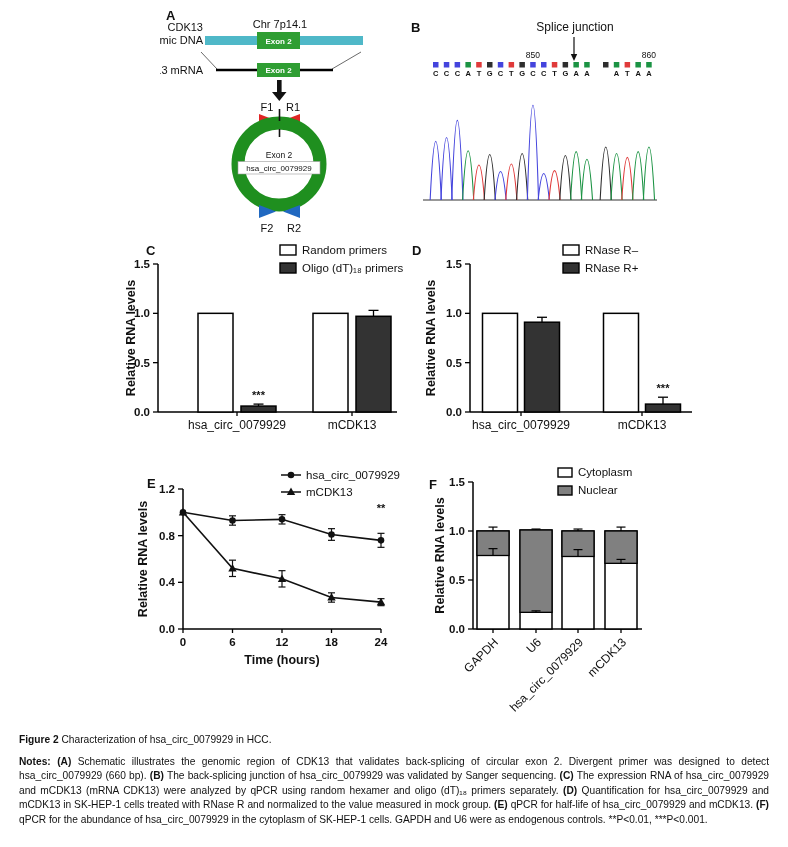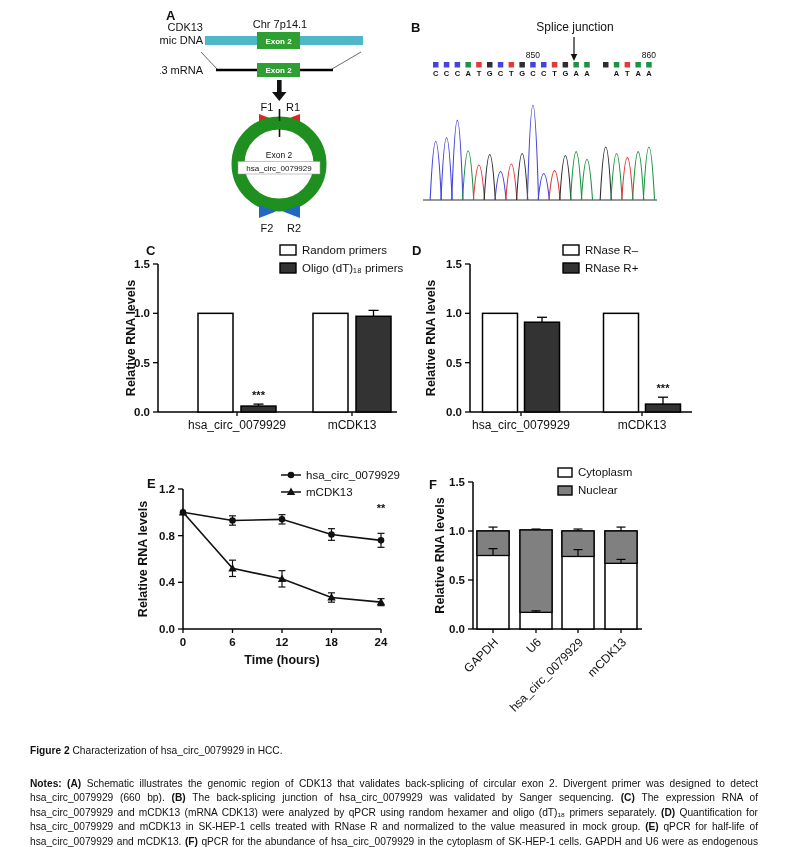--- a/index.html
+++ b/index.html
@@ -14,21 +14,21 @@
   .ann{font-size:12px;}
   .pos{font-size:8.5px;}
   .seq{font-size:7.5px;font-weight:bold;}
   .tick{font-size:11.5px;font-weight:bold;}
   .cat{font-size:12px;}
   .ylab{font-size:12.5px;font-weight:bold;}
   .xlab{font-size:12.5px;font-weight:bold;}
   .leg{font-size:11.5px;}
   .sig{font-size:11px;font-weight:bold;}
   .caption{position:absolute;left:12px;top:726px;width:764px;font-size:10.2px;line-height:1.43;color:#111;text-align:justify;}
-  .caption p{margin:18px;}
+  .caption p{margin:7px;}
   .bold{font-weight:bold;}
 </style>
 </head>
 <body>
 
 <div class="page">
 
   <div class="plabel" style="left:166px;top:8px">A</div>
   <div class="plabel" style="left:411px;top:20px">B</div>
   <div class="plabel" style="left:146px;top:243px">C</div>

